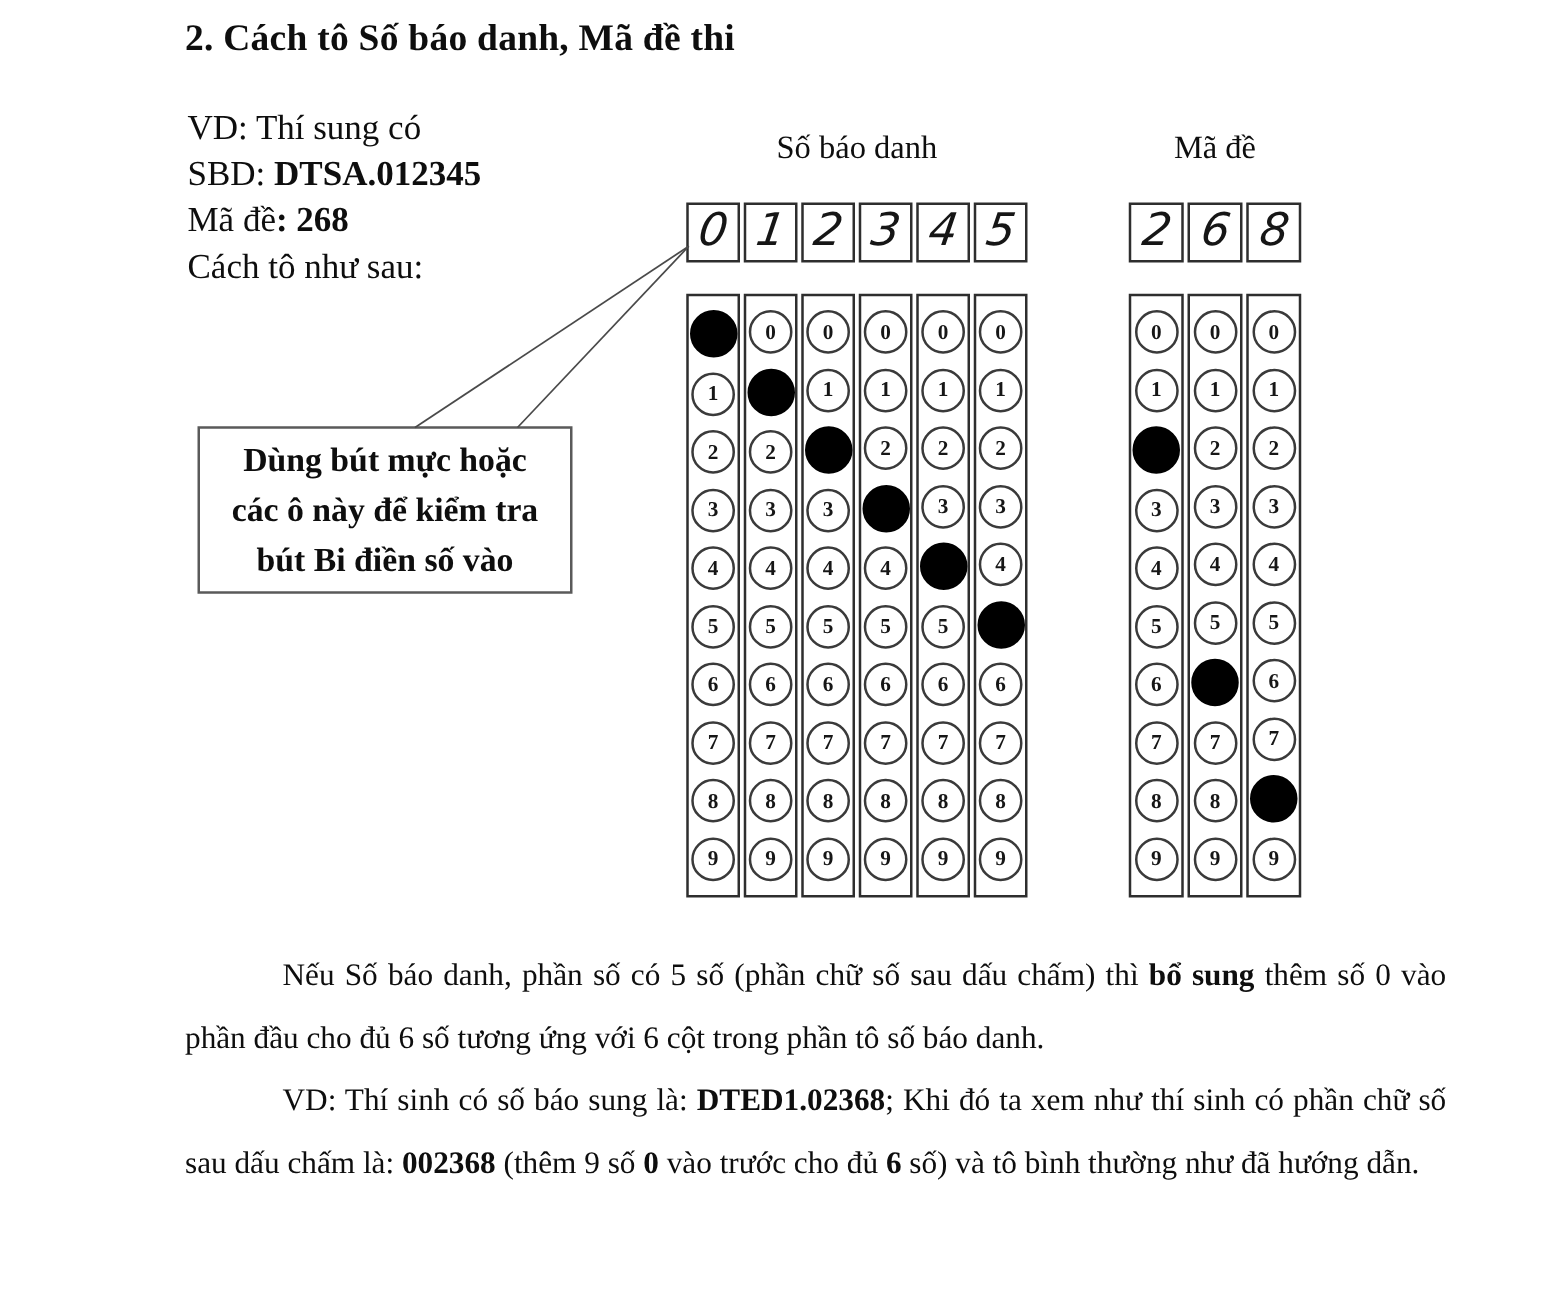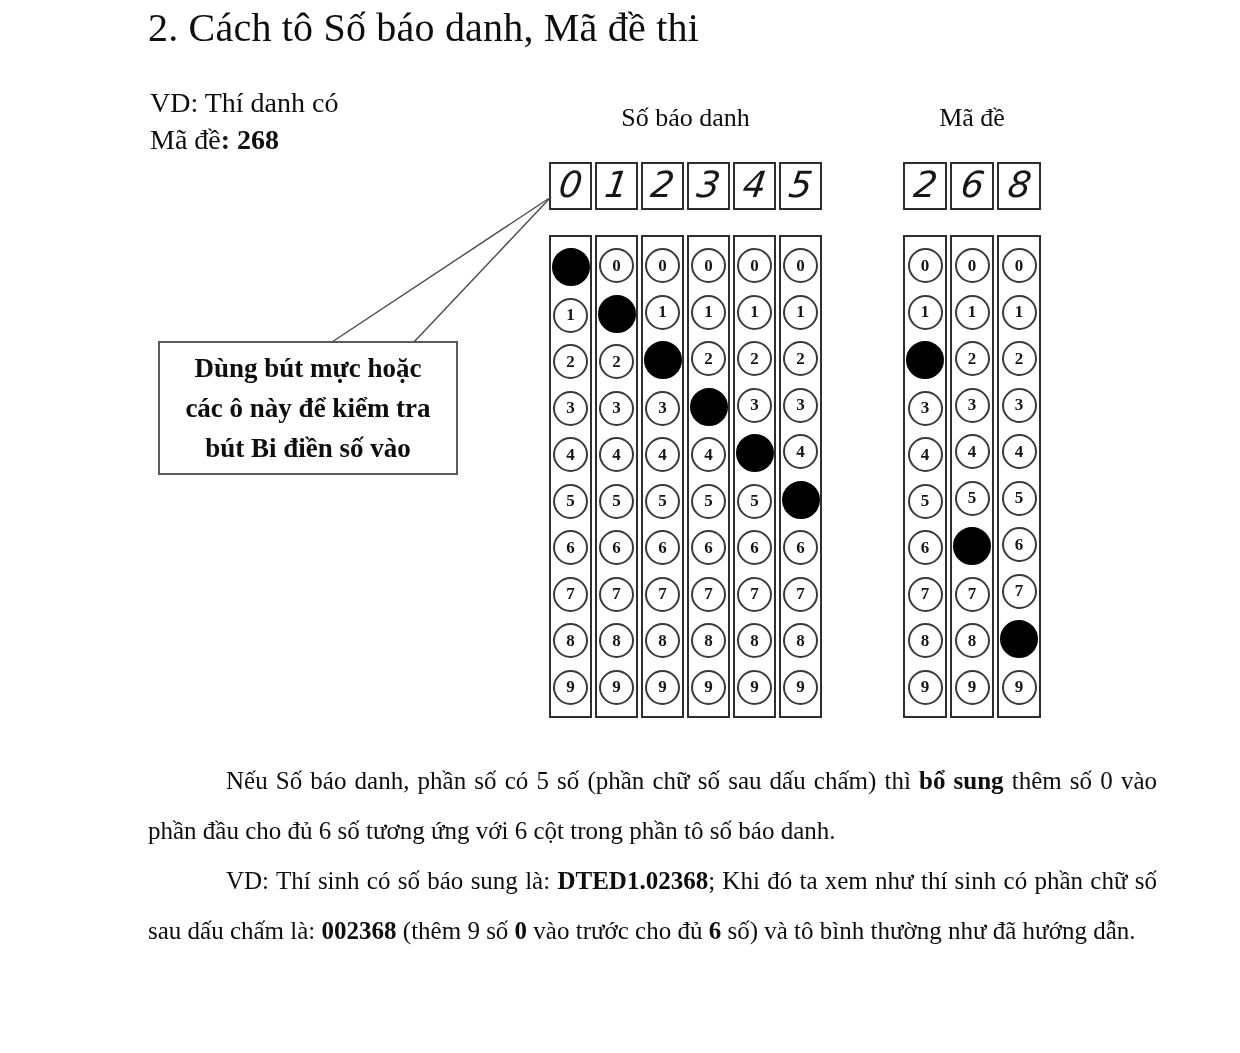--- a/index.html
+++ b/index.html
@@ -6,22 +6,22 @@
   body {
     width:1240px; height:1053px;
     position:relative;
     background:#ffffff;
     color:#0e0e0e;
     font-family:"Liberation Serif", serif;
     overflow:hidden;
   }
 
   .page-title {
-    position:absolute; left:148px; top:4px;
-    font-size:40px; font-weight:normal;
+    position:absolute; left:148px; top:14px;
+    font-size:30px; font-weight:bold;
     letter-spacing:0.2px;
   }
 
   .example-info {
     position:absolute; left:150px; top:84px;
     font-size:28px; line-height:37px;
     white-space:nowrap;
   }
 
   .grid-header { position:absolute; top:103px; text-align:center;
@@ -94,22 +94,24 @@
     text-align:justify;
   }
   .body-text p { margin:0; text-indent:78px; }
 </style>
 </head>
 <body>
 
 <div class="page-title">2. Cách tô Số báo danh, Mã đề thi</div>
 
 <div class="example-info">
-  <div><span>VD: Thí danh có</span></div>
+  <div><span>VD: Thí sung có</span></div>
+  <div><span>SBD: </span><b>DTSA.012345</b></div>
   <div><span>Mã đề</span><b>: 268</b></div>
+  <div><span>Cách tô như sau:</span></div>
 </div>
 
 <div class="grid-header" id="sbd-header">Số báo danh</div>
 <div class="grid-header" id="made-header">Mã đề</div>
 
 <div class="digit-row" id="sbd-digit-row">
     <div class="digit-cell">
       <span class="hand-digit">0</span>
     </div>
     <div class="digit-cell">

